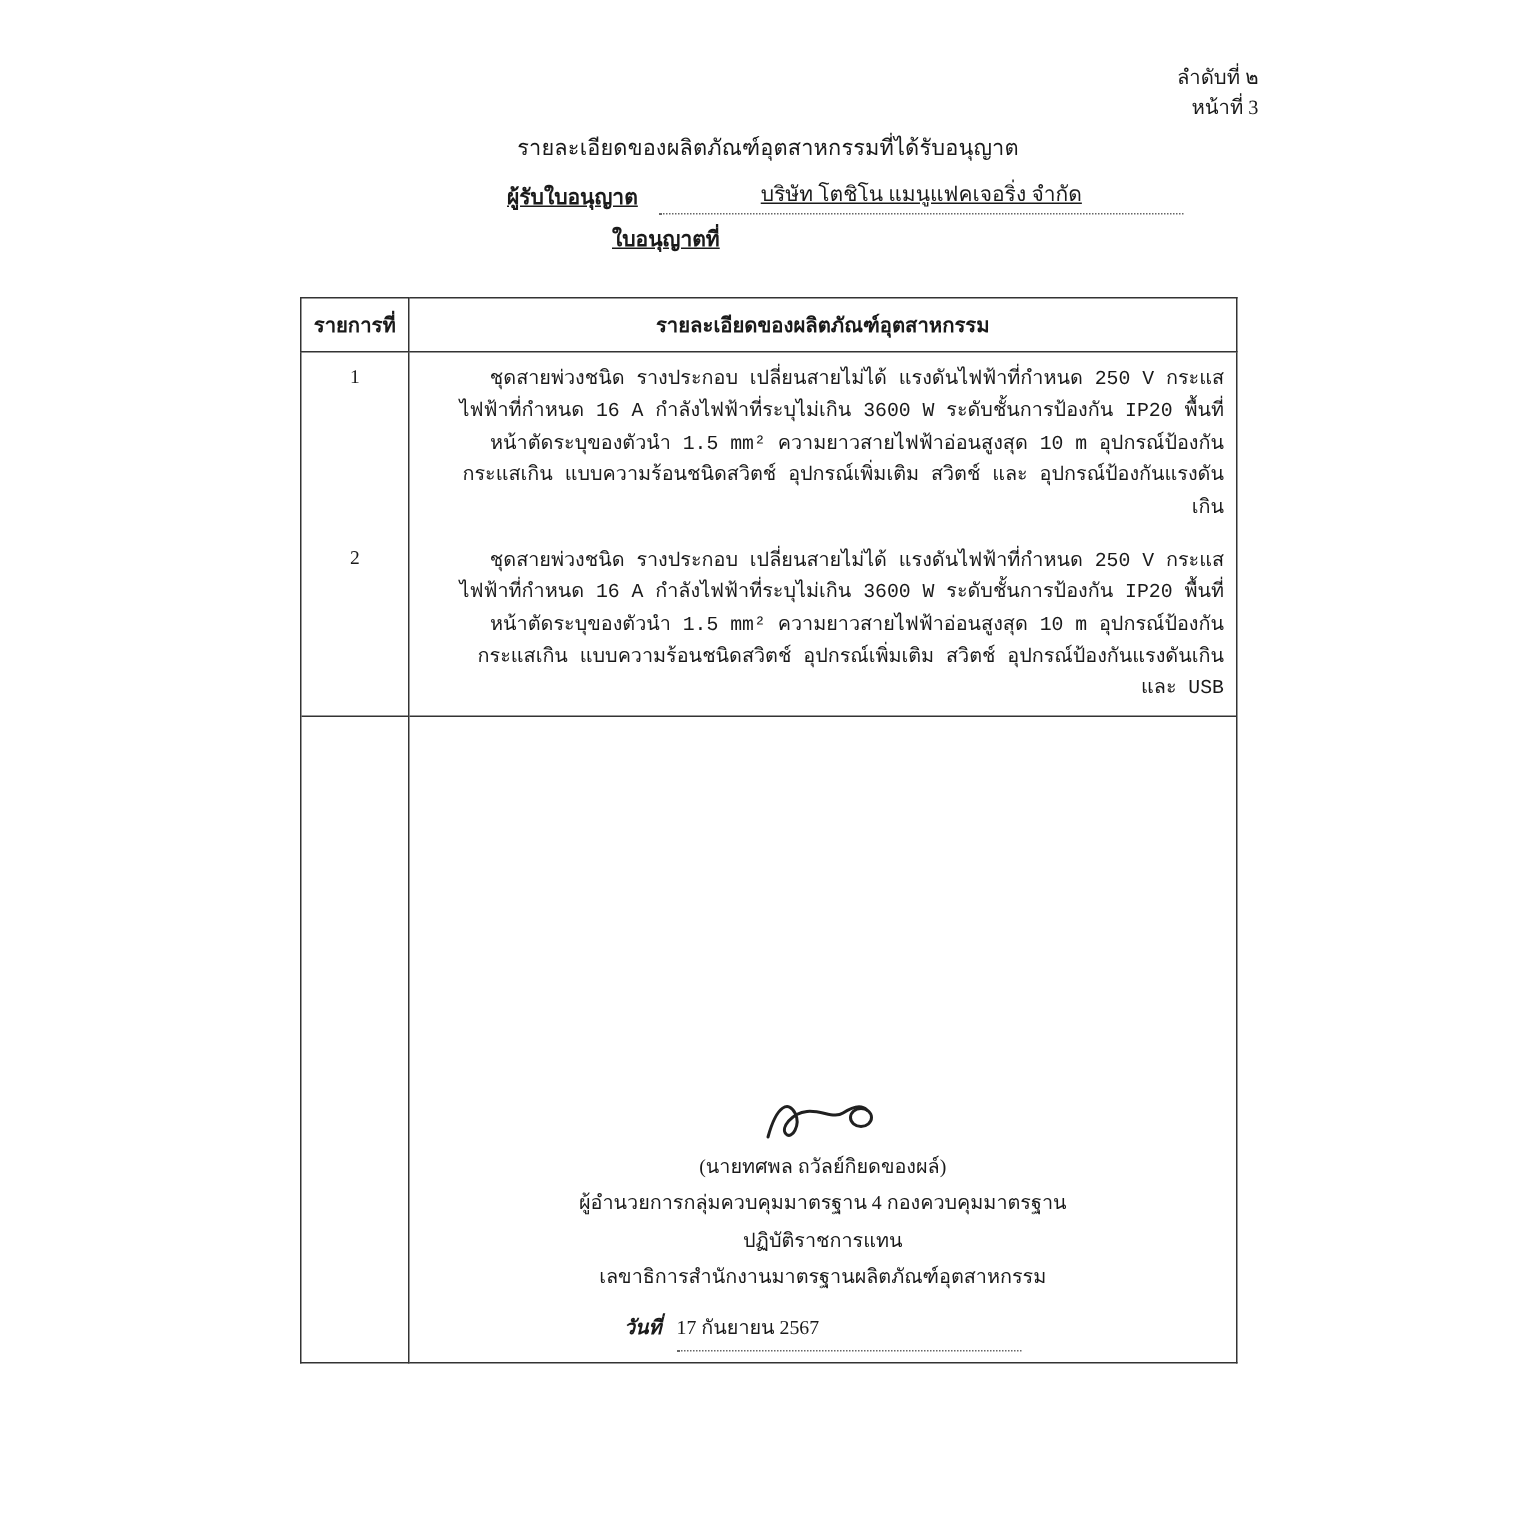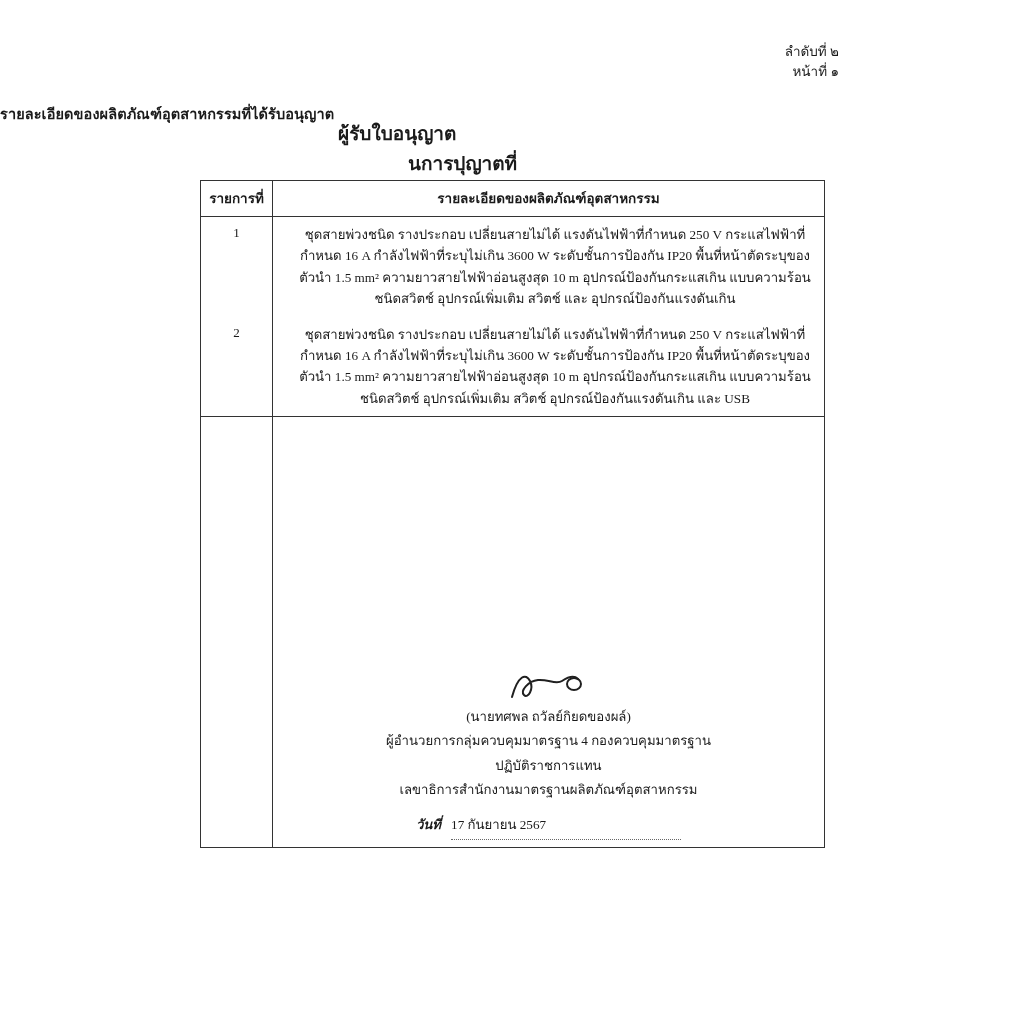--- a/index.html
+++ b/index.html
@@ -30,31 +30,33 @@
     top: 42px;
     text-align: right;
     font-size: 13.5px;
     line-height: 1.5;
   }
 
   
   .doc-title {
     position: absolute;
     left: 0; right: 0;
-    top: 102px;
+    top: 86px;
+    text-align: center;
     font-size: 14.5px;
-    font-weight: bold;
+    font-weight: normal;
     letter-spacing: 0.1px;
   }
 
   .field-row {
     position: absolute;
     display: flex;
     align-items: center;
-    font-size: 19px;
+    font-size: 14px;
+    text-decoration: underline;
   }
   .field-row .f-label {
     font-weight: bold;
     white-space: nowrap;
   }
   .field-row .f-value {
     white-space: nowrap;
     text-align: center;
   }
 
@@ -78,21 +80,21 @@
   }
   .f-value-wrap {
     border-bottom: 1px dotted #666;
     padding-bottom: 2px;
   }
 
   
   table.main {
     position: absolute;
     left: 200px;
-    top: 180px;
+    top: 198px;
     width: 624px;
     border-collapse: collapse;
     table-layout: fixed;
     border-radius: 18px;
   }
   table.main th, table.main td {
     border: 1px solid #333;
     vertical-align: top;
   }
   table.main thead th {
@@ -107,22 +109,23 @@
 
   td.cell-no {
     text-align: center;
     font-size: 13px;
     padding-top: 8px;
   }
   td.cell-detail {
     font-size: 13.2px;
     line-height: 1.62;
     padding: 7px 8px 7px 21px;
-    text-align: center;
+    text-align: right;
     border-left: 1px solid #333;
+    font-family: Liberation Mono, monospace;
   }
   
   tr.item-row td { border-top: none; border-bottom: none; }
   tr.item-row:first-of-type td { border-top: 1px solid #333; }
 
   
   td.body-cell {
     height: 430px;
     padding: 0;
     position: relative;
@@ -163,31 +166,34 @@
     padding-bottom: 2px;
   }
 </style>
 </head>
 <body>
 
 <div class="page">
 
   <div class="corner-meta">
     <div>ลำดับที่ ๒</div>
-    <div>หน้าที่  ๑</div>
+    <div>หน้าที่  3</div>
   </div>
 
   <div class="doc-title">รายละเอียดของผลิตภัณฑ์อุตสาหกรรมที่ได้รับอนุญาต</div>
 
   <div class="field-row" id="row-licensee">
     <span class="f-label">ผู้รับใบอนุญาต</span>
+    <span class="f-value-wrap">
+      <span class="f-value">บริษัท โตชิโน แมนูแฟคเจอริ่ง จำกัด</span>
+    </span>
   </div>
 
   <div class="field-row" id="row-licenseno">
-    <span class="f-label">นการปุญาตที่</span>
+    <span class="f-label">ใบอนุญาตที่</span>
   </div>
 
   <table class="main">
     <colgroup>
       <col class="col-no">
       <col class="col-detail">
     </colgroup>
     <thead>
       <tr>
         <th>รายการที่</th>

